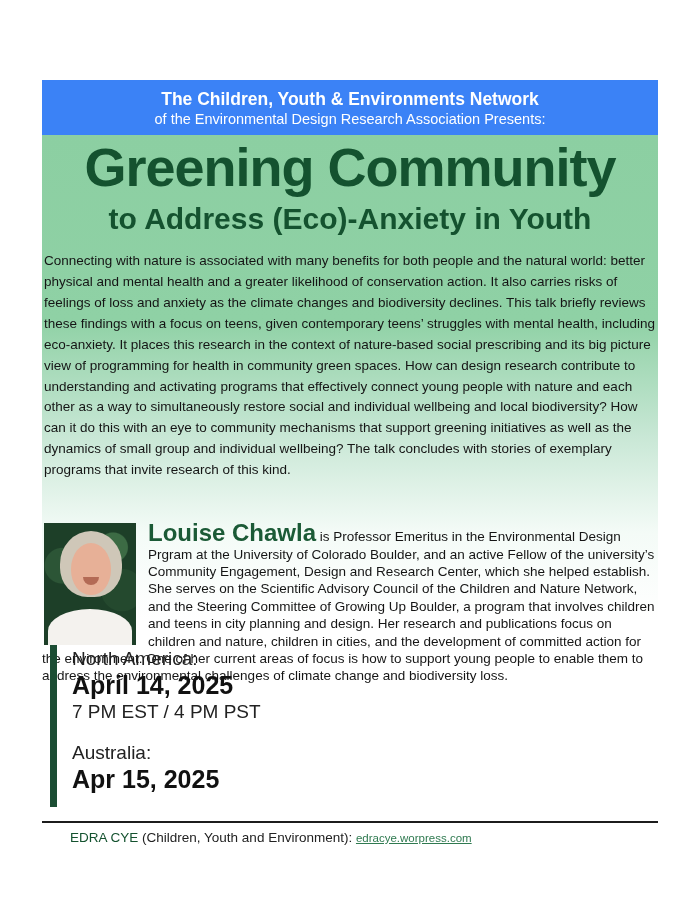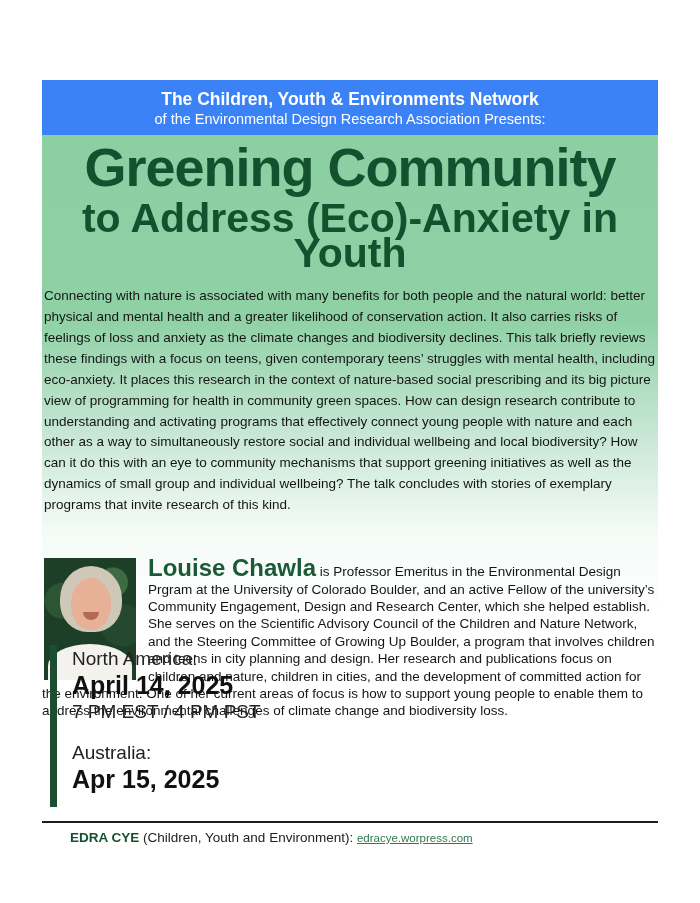--- a/index.html
+++ b/index.html
@@ -22,21 +22,21 @@
   .green-block {
     position:absolute; left:42px; top:135px; width:616px; height:485px;
     background:linear-gradient(180deg,#8ccfa2 0%, #8fd1a5 38%, #c8e7d5 62%, #f4fbf7 82%, #ffffff 100%);
   }
   .main-title {
     margin-top:3px; text-align:center; color:#14522f;
     font-size:54px; font-weight:bold; line-height:58px; letter-spacing:-1px;
   }
   .sub-title {
     margin-top:5px; text-align:center; color:#14522f;
-    font-size:41px; font-weight:bold; line-height:35px;
+    font-size:30px; font-weight:bold; line-height:35px;
   }
   .abstract {
     margin:15px 2px 0 2px; font-size:13.5px; line-height:1.55; color:#151515;
     text-align:left;
   }
 
   
   .bio { margin-top:40px; font-size:13.5px; line-height:1.29; color:#151515; }
   .speaker-name { font-size:24px; font-weight:bold; color:#1b5a36; line-height:1; }
   .photo {
@@ -86,21 +86,21 @@
   .finder.tl { top:0; left:0; }
   .finder.tr { top:0; right:0; }
   .finder.bl { bottom:0; left:0; }
   .qr-label { width:130px; text-align:right; font-size:9px; font-weight:bold; color:#333; margin-top:1px; }
 
   
   .footer {
     position:absolute; left:42px; top:821px; width:616px;
     border-top:2px solid #1c1c1c; padding-top:6px; font-size:13.5px; line-height:17px;
   }
-  .footer .org { font-weight:bold; color:#14522f;padding-left:28px; }
+  .footer .org { font-weight:normal; color:#14522f;padding-left:28px; }
   .footer .suffix { color:#222; }
   .footer .link { font-size:11.5px; color:#2f7a50; text-decoration:underline; }
 </style>
 </head>
 <body>
 
 <div class="page">
 
   <div class="header">
     <div class="line1">The Children, Youth &amp; Environments Network</div>

